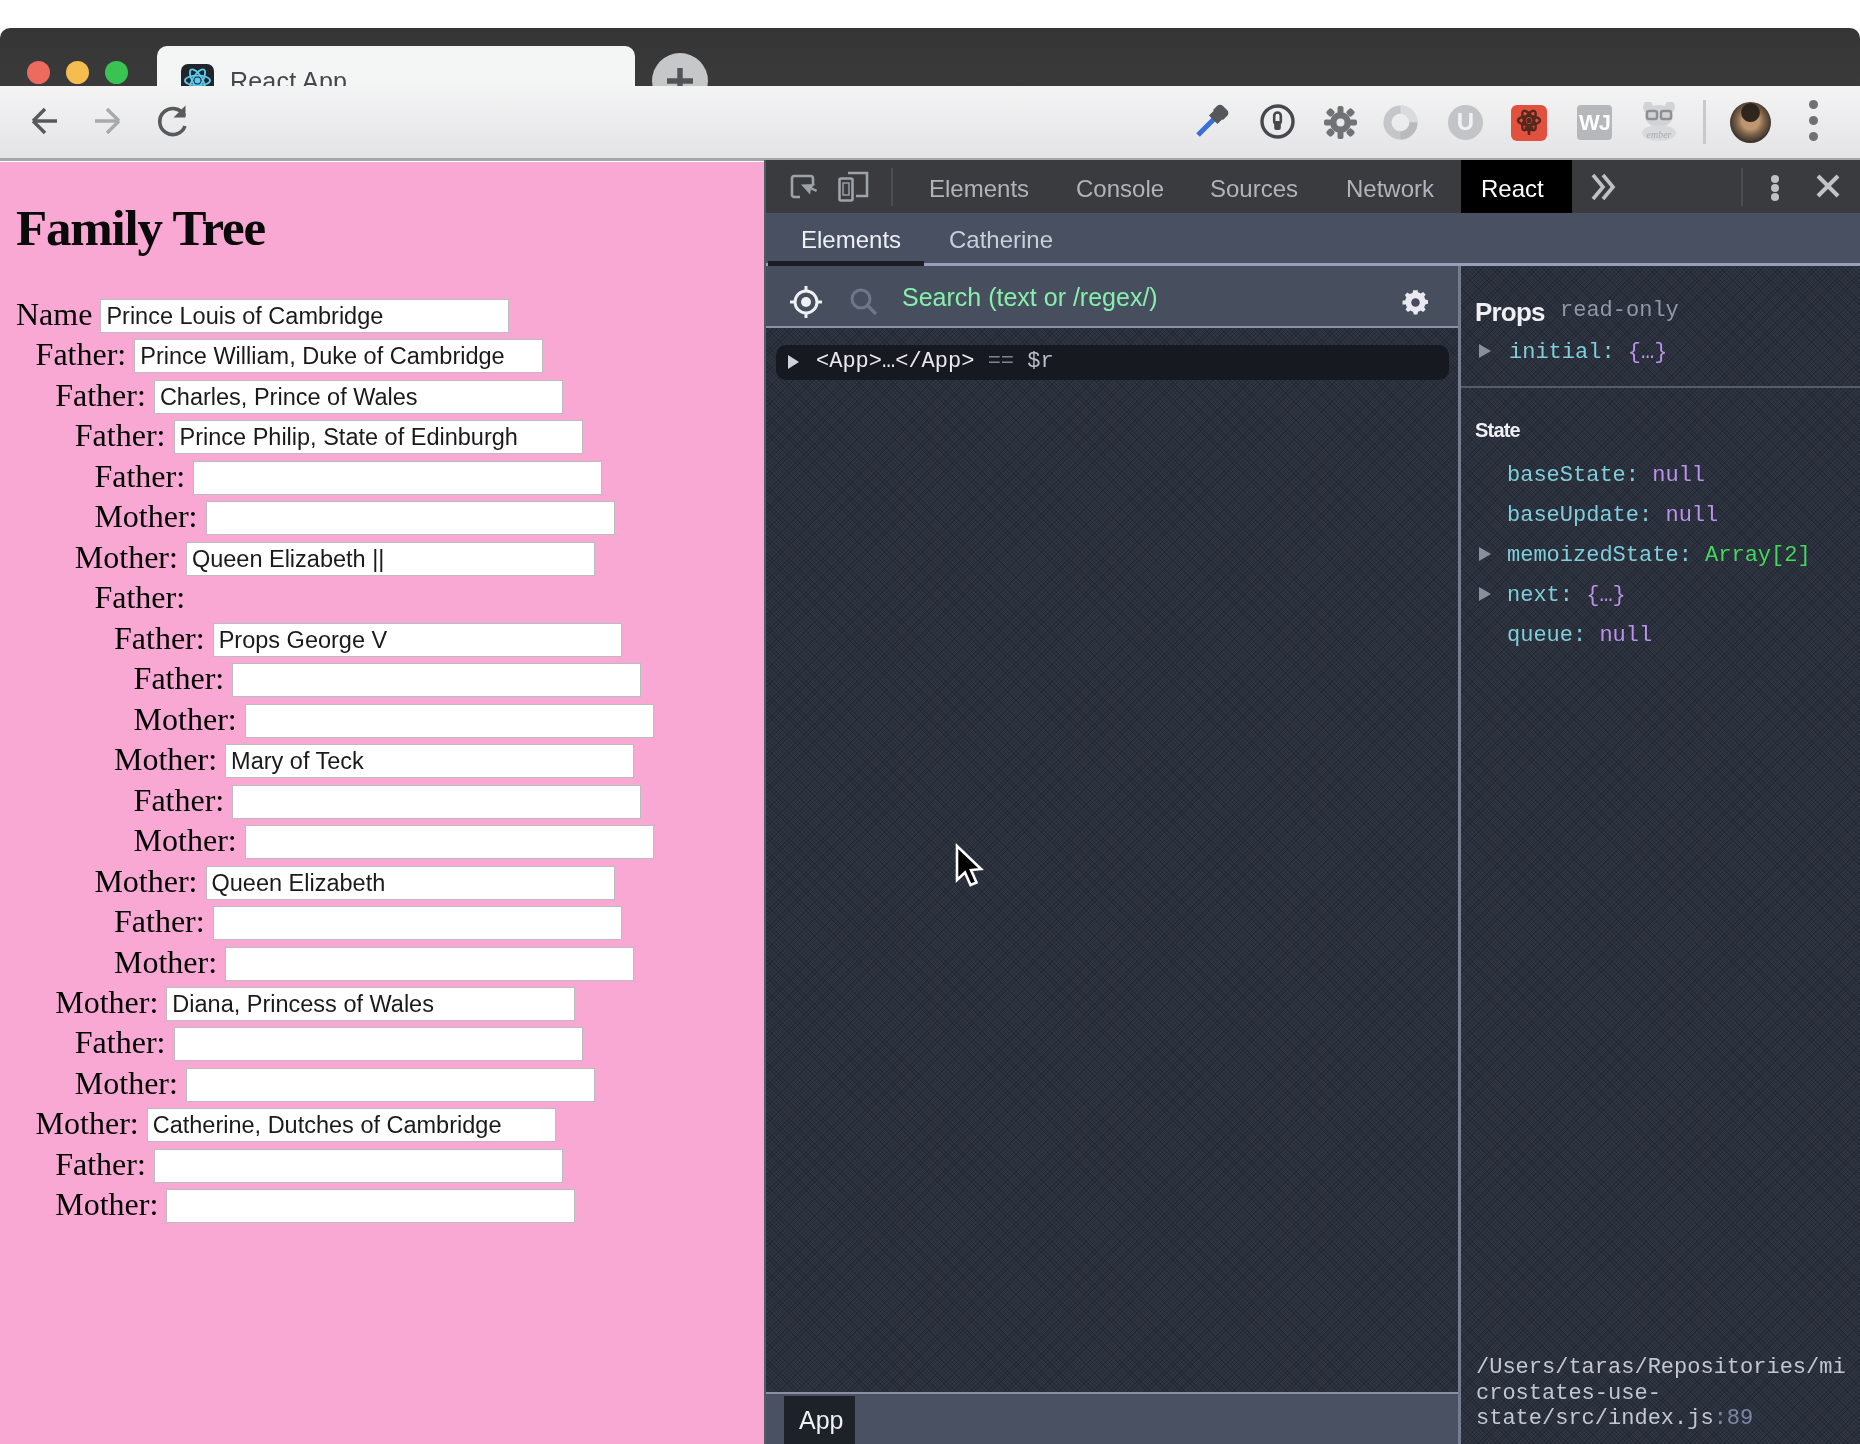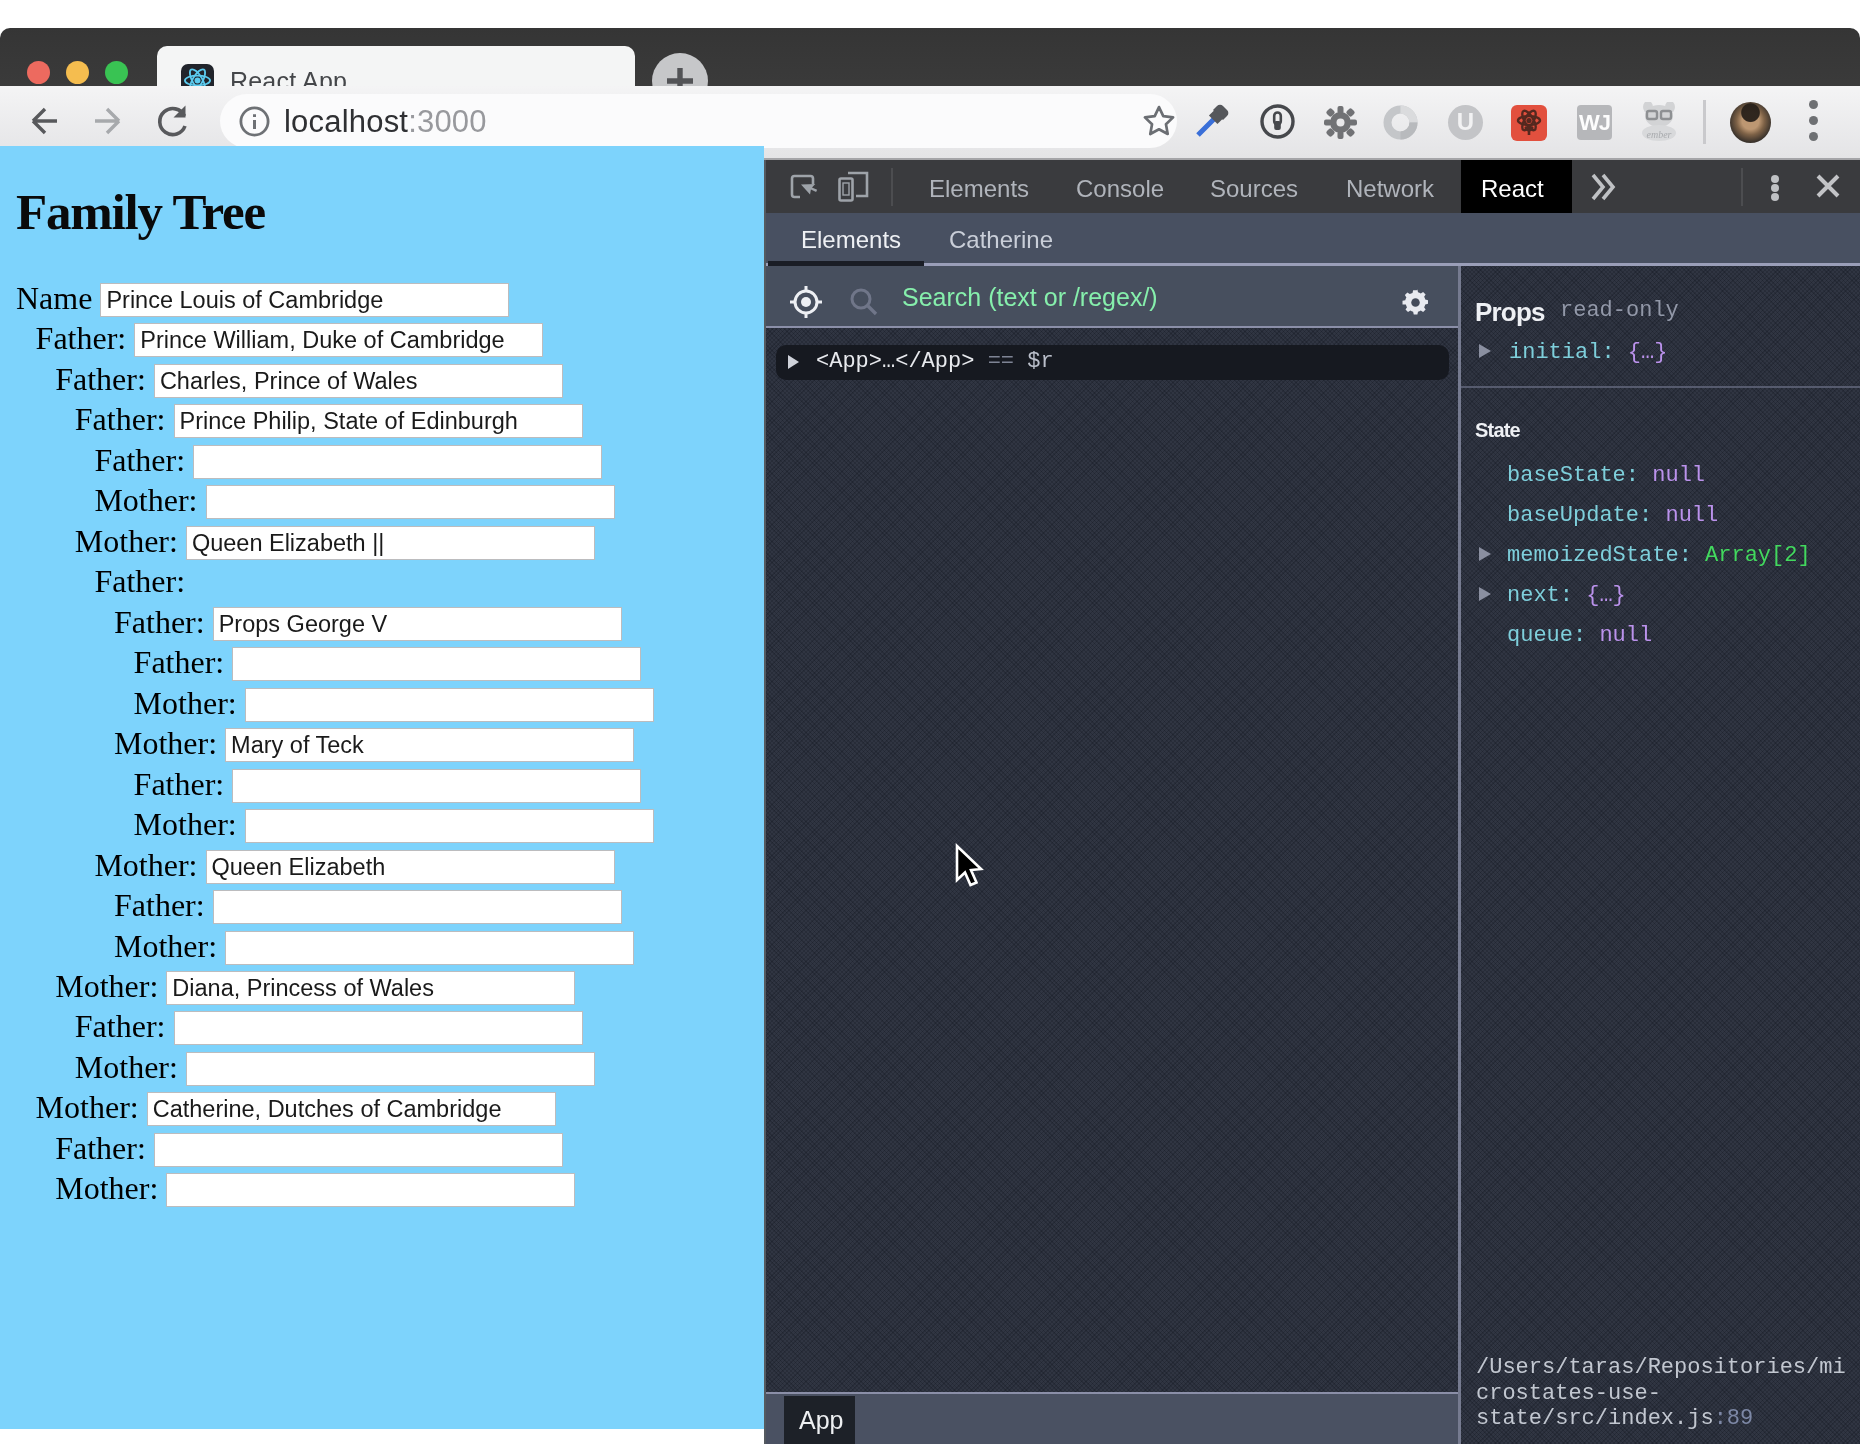--- a/index.html
+++ b/index.html
@@ -11,21 +11,21 @@
     background:linear-gradient(#353535,#3d3d3d);border-radius:10px 10px 0 0;margin-top:28px;}
   .tl{position:absolute;top:33px;width:23px;height:23px;border-radius:50%;}
   #tab{position:absolute;left:157px;top:18px;width:478px;height:68px;
     background:#f4f5f5;border-radius:10px 10px 0 0;}
   #toolbar{position:absolute;left:0;top:86px;width:1860px;height:75px;
     background:linear-gradient(#f4f4f5,#e4e4e6);border-bottom:3px solid #a5a5a8;
     box-sizing:border-box;}
   #pill{position:absolute;left:220px;top:8px;width:957px;height:54px;
     background:#fbfbfc;border-radius:27px;}
   
-  #page{position:absolute;left:0;top:146px;width:764px;height:1283px;background:#7dd3fc;overflow:hidden;}
+  #page{position:absolute;left:0;top:162px;width:764px;height:1283px;background:#f9a8d4;overflow:hidden;}
   #h1{position:absolute;left:16px;top:202px;font-family:"Liberation Serif",serif;
       font-weight:bold;font-size:51px;line-height:1;color:#0a0a0a;letter-spacing:-1.2px;}
   .lbl{position:absolute;font-family:"Liberation Serif",serif;font-size:32px;
        line-height:38px;color:#000;white-space:pre;}
   .inp{position:absolute;box-sizing:border-box;width:409px;height:34px;
        border:1px solid #bcbcbe;background:#fff;font-size:23.5px;line-height:32px;
        padding:0 0 0 5px;color:#1a1a1a;white-space:pre;overflow:hidden;}
   
   #devtools{position:absolute;left:764px;top:160px;width:1096px;height:1284px;
     background-color:#303542;border-left:2px solid #555a60;box-sizing:border-box;
@@ -64,30 +64,20 @@
   <svg class="abs" style="left:26px;top:4px" width="36" height="62" viewBox="0 0 36 62">
     <path d="M31 31 H7 M7 31 L19 19 M7 31 L19 43" stroke="#58595c" stroke-width="3.4" fill="none"></path>
   </svg>
   <svg class="abs" style="left:90px;top:4px" width="36" height="62" viewBox="0 0 36 62">
     <path d="M5 31 H29 M29 31 L17 19 M29 31 L17 43" stroke="#a7a9ac" stroke-width="3.4" fill="none"></path>
   </svg>
   <svg class="abs" style="left:152px;top:4px" width="40" height="62" viewBox="0 0 40 62">
     <path d="M32.5 26 a13 13 0 1 0 0.5 10" stroke="#58595c" stroke-width="3.6" fill="none"></path>
     <path d="M33.5 15.5 L33.5 27.5 L21.5 27.5 Z" fill="#58595c"></path>
   </svg>
-  <div id="pill">
-    <svg class="abs" style="left:19px;top:12px" width="31" height="31" viewBox="0 0 31 31">
-      <circle cx="15.5" cy="15.5" r="13.6" stroke="#6e7175" stroke-width="2.8" fill="none"></circle>
-      <path d="M15.5 8.3 L15.5 11 M15.5 14 L15.5 23" stroke="#6e7175" stroke-width="3"></path>
-    </svg>
-    <div class="abs" style="left:64px;top:10px;font-size:31px;letter-spacing:0.2px"><span style="color:#2f3033">localhost</span><span style="color:#98999d">:3000</span></div>
-    <svg class="abs" style="left:920px;top:8px" width="38" height="38" viewBox="0 0 24 24">
-      <path d="M12 3.2 L14.7 8.9 L20.9 9.7 L16.4 14 L17.5 20.2 L12 17.2 L6.5 20.2 L7.6 14 L3.1 9.7 L9.3 8.9 Z" fill="none" stroke="#6b6e73" stroke-width="1.7" stroke-linejoin="round"></path>
-    </svg>
-  </div>
 
   <svg class="abs" style="left:1191px;top:18px" width="38" height="38" viewBox="0 0 38 38">
     <path d="M24 14 L10 28 L7 31" stroke="#3a6fd8" stroke-width="5" fill="none"></path>
     <path d="M22 6 l10 10 4-4 a4 4 0 0 0 0-6 l-4-4 a4 4 0 0 0-6 0 Z" fill="#55575b"></path>
     <rect x="19" y="9" width="12" height="8" transform="rotate(45 25 13)" fill="#55575b"></rect>
   </svg>
 
   <svg class="abs" style="left:1259px;top:17px" width="37" height="37" viewBox="0 0 37 37">
     <circle cx="18.5" cy="18.5" r="15.5" stroke="#46484c" stroke-width="3.4" fill="none"></circle>
     <rect x="15.2" y="9.5" width="6.6" height="12" rx="3.3" fill="none" stroke="#46484c" stroke-width="2.6"></rect>

